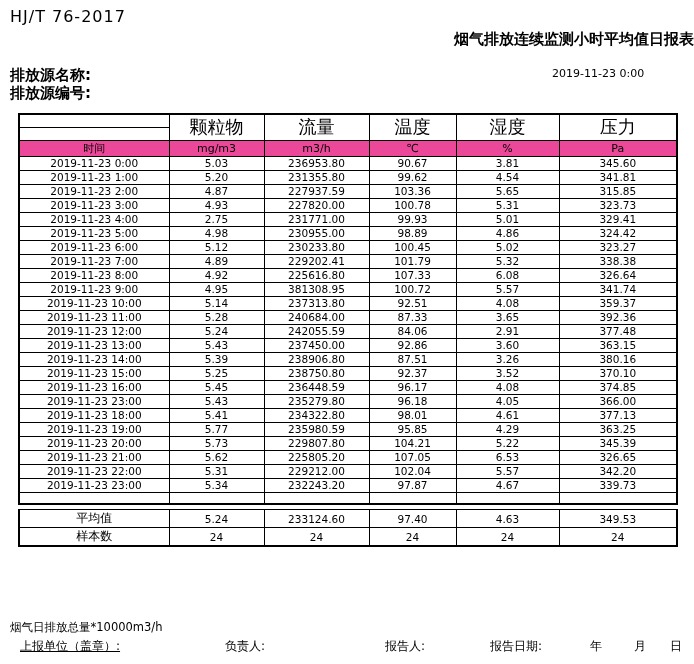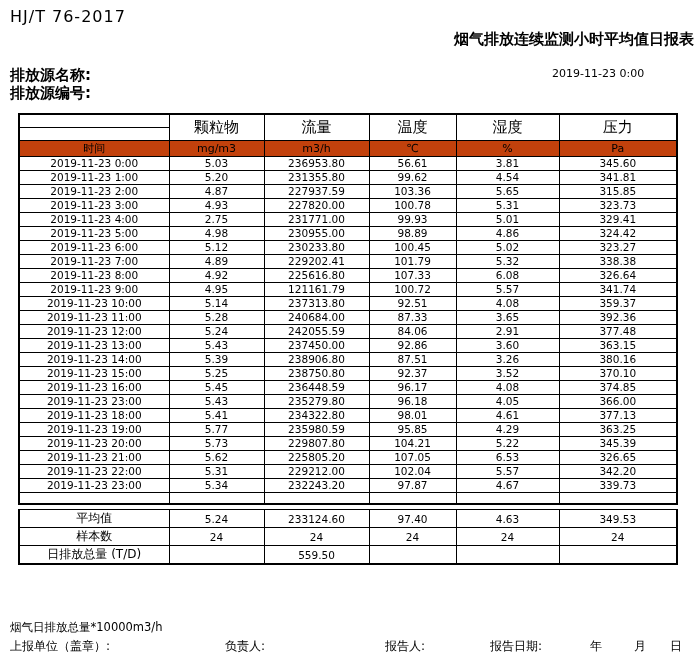--- a/index.html
+++ b/index.html
@@ -29,32 +29,32 @@
     font-size: 10.5px;
   }
   table.main    { border: 2px solid #000; }
   table.summary { border: 2px solid #000; border-top: 1px solid #000; margin-top: 4px; padding-left: 33px; }
   td {
     border: 1px solid #000;
     text-align: center; vertical-align: middle;
     height: 14px; padding: 0 2px;
     overflow: hidden; white-space: nowrap;
   }
-  .h1 td, .h2 td { height: 13px; font-size: 15px; }
+  .h1 td, .h2 td { height: 13px; font-size: 18px; }
   .unit-row td   { height: 16px; font-size: 11px; }
   .cjk { font-size: 12px; }
   .empty-row td { height: 12px; }
   col.c0 { width: 150px; } col.c1 { width: 95px; }  col.c2 { width: 105px; }
   col.c3 { width: 87px; }  col.c4 { width: 103px; } col.c5 { width: 118px; }
 
   .footer-note {
     position: absolute; left: 10px; top: 620px; font-size: 11.5px;
   }
   .footer-row span { position: absolute; top: 638px; font-size: 12px; }
-  .f-unit  { left: 10px; }
+  .f-unit  { left: 20px; text-decoration: underline; }
   .f-resp  { left: 225px; }
   .f-rept  { left: 355px; margin-left: 30px; }
   .f-rdate { left: 490px; }
   .f-year  { left: 590px; }
   .f-month { left: 634px; }
   .f-day   { left: 670px; }
 </style>
 </head>
 <body>
 
@@ -79,35 +79,35 @@
       <td></td>
       <td rowspan="2" class="cjk">颗粒物</td>
       <td rowspan="2" class="cjk">流量</td>
       <td rowspan="2" class="cjk">温度</td>
       <td rowspan="2" class="cjk">湿度</td>
       <td rowspan="2" class="cjk">压力</td>
     </tr>
     <tr class="h2">
       <td></td>
     </tr>
-    <tr class="unit-row green" style="background: #c2410c;">
+    <tr class="unit-row green" style="background: #ec4899;">
       <td class="cjk">时间</td>
       <td>mg/m3</td>
       <td>m3/h</td>
       <td>℃</td>
       <td>%</td>
       <td>Pa</td>
     </tr>
     </tbody>
       <tbody id="data-body">
         <tr>
           <td>2019-11-23 0:00</td>
           <td>5.03</td>
           <td>236953.80</td>
-          <td>56.61</td>
+          <td>90.67</td>
           <td>3.81</td>
           <td>345.60</td>
         </tr>
         <tr>
           <td>2019-11-23 1:00</td>
           <td>5.20</td>
           <td>231355.80</td>
           <td>99.62</td>
           <td>4.54</td>
           <td>341.81</td>
@@ -164,21 +164,21 @@
           <td>2019-11-23 8:00</td>
           <td>4.92</td>
           <td>225616.80</td>
           <td>107.33</td>
           <td>6.08</td>
           <td>326.64</td>
         </tr>
         <tr>
           <td>2019-11-23 9:00</td>
           <td>4.95</td>
-          <td>121161.79</td>
+          <td>381308.95</td>
           <td>100.72</td>
           <td>5.57</td>
           <td>341.74</td>
         </tr>
         <tr>
           <td>2019-11-23 10:00</td>
           <td>5.14</td>
           <td>237313.80</td>
           <td>92.51</td>
           <td>4.08</td>
@@ -320,28 +320,20 @@
           <td>349.53</td>
         </tr>
         <tr>
           <td class="cjk">样本数</td>
           <td>24</td>
           <td>24</td>
           <td>24</td>
           <td>24</td>
           <td>24</td>
         </tr>
-        <tr>
-          <td class="cjk">日排放总量 (T/D)</td>
-          <td></td>
-          <td>559.50</td>
-          <td></td>
-          <td></td>
-          <td></td>
-        </tr>
       </tbody>
   </table>
 </div>
 
 <div class="footer-note">烟气日排放总量*10000m3/h</div>
 <div class="footer-row">
   <span class="f-unit">上报单位（盖章）:</span>
   <span class="f-resp">负责人:</span>
   <span class="f-rept">报告人:</span>
   <span class="f-rdate">报告日期:</span>

